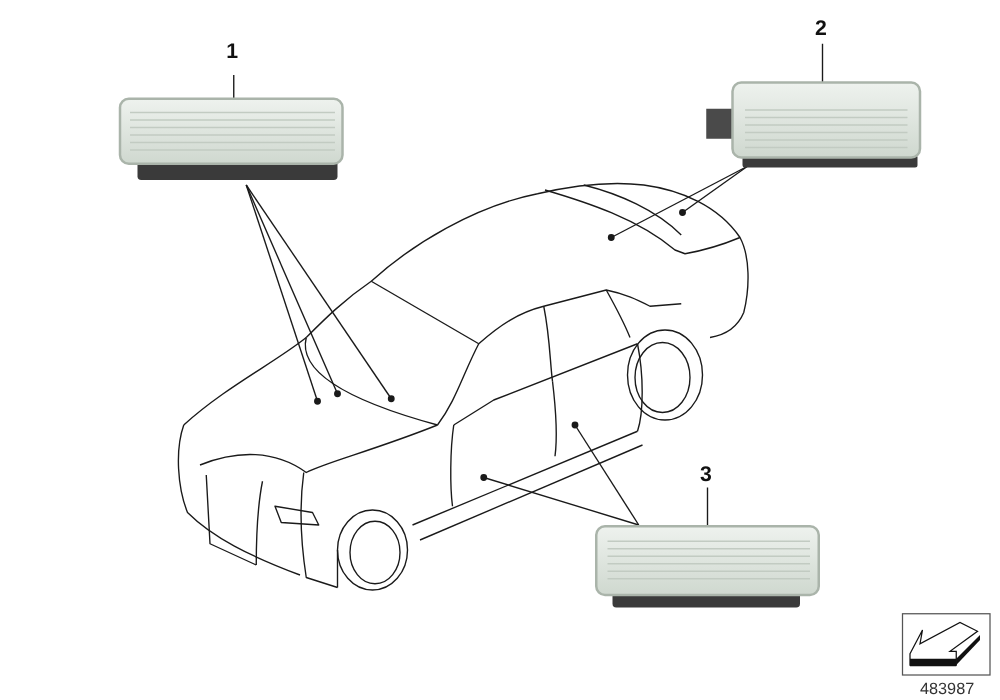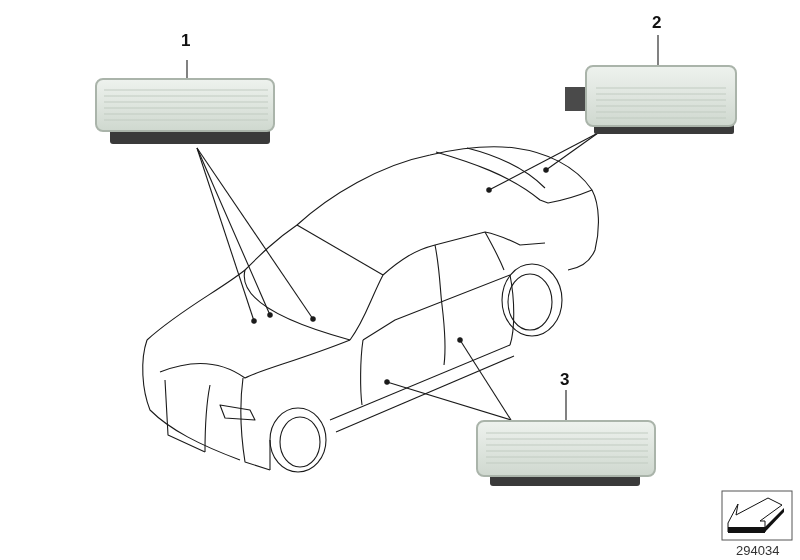--- a/index.html
+++ b/index.html
@@ -124,13 +124,13 @@
     <rect x="722" y="491" width="70" height="49" fill="#fff" stroke="#555" stroke-width="1"></rect>
     <path d="M728,523 L738,504 L736,515 L768,498 L782,505 L760,521 L765,521 L765,532 L728,532 Z" fill="#fff" stroke="#111" stroke-width="1"></path>
     <path d="M728,527 L765,527 L765,533 L728,533 Z" fill="#111"></path>
     <path d="M765,527 L784,508 L784,512 L765,532 Z" fill="#111"></path>
   </g>
 </svg>
 
 <div class="callout" style="left:181px;top:31px;">1</div>
 <div class="callout" style="left:652px;top:13px;">2</div>
 <div class="callout" style="left:560px;top:370px;">3</div>
-<div class="ref" style="left:736px;top:543px;">294034</div>
+<div class="ref" style="left:736px;top:543px;">483987</div>
 
 </body></html>

